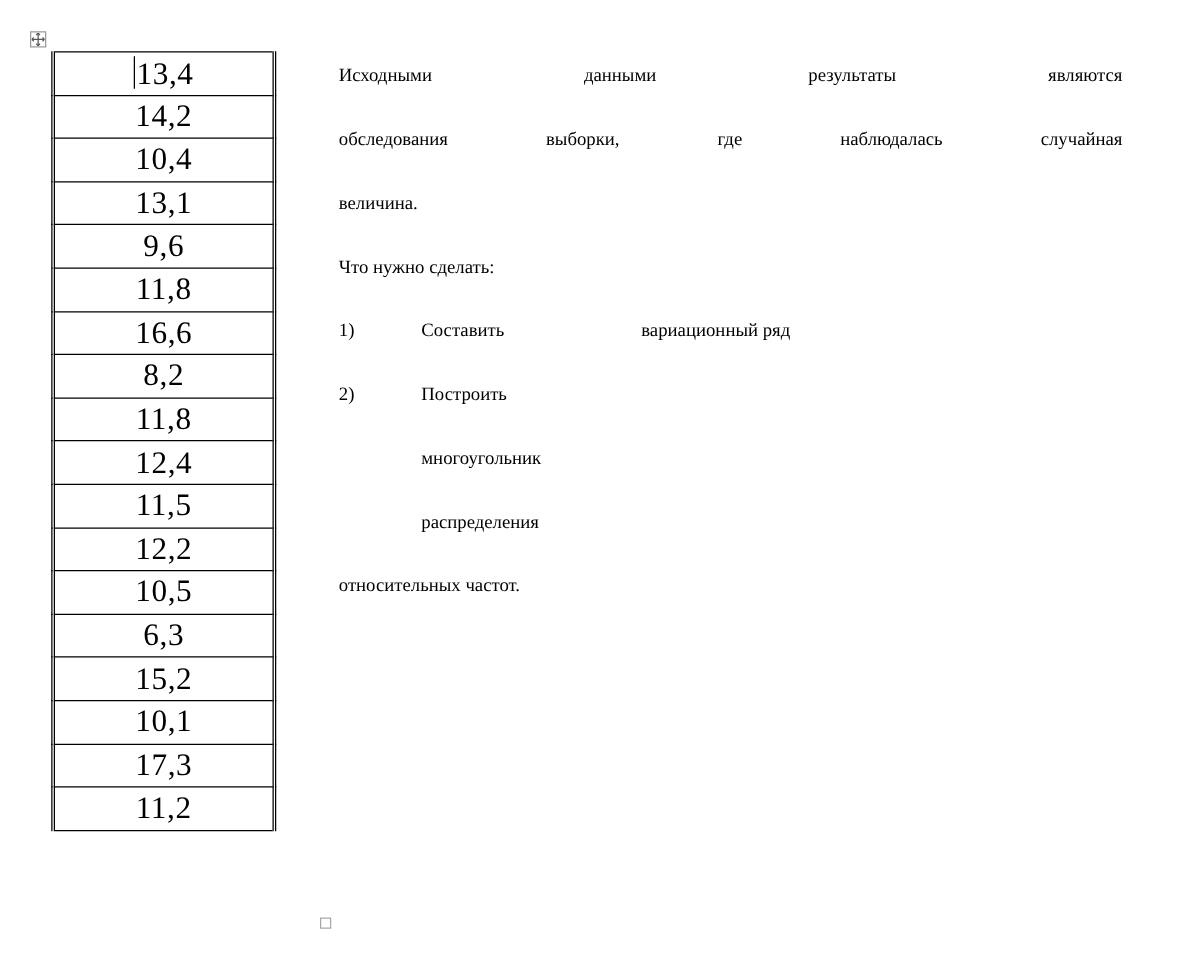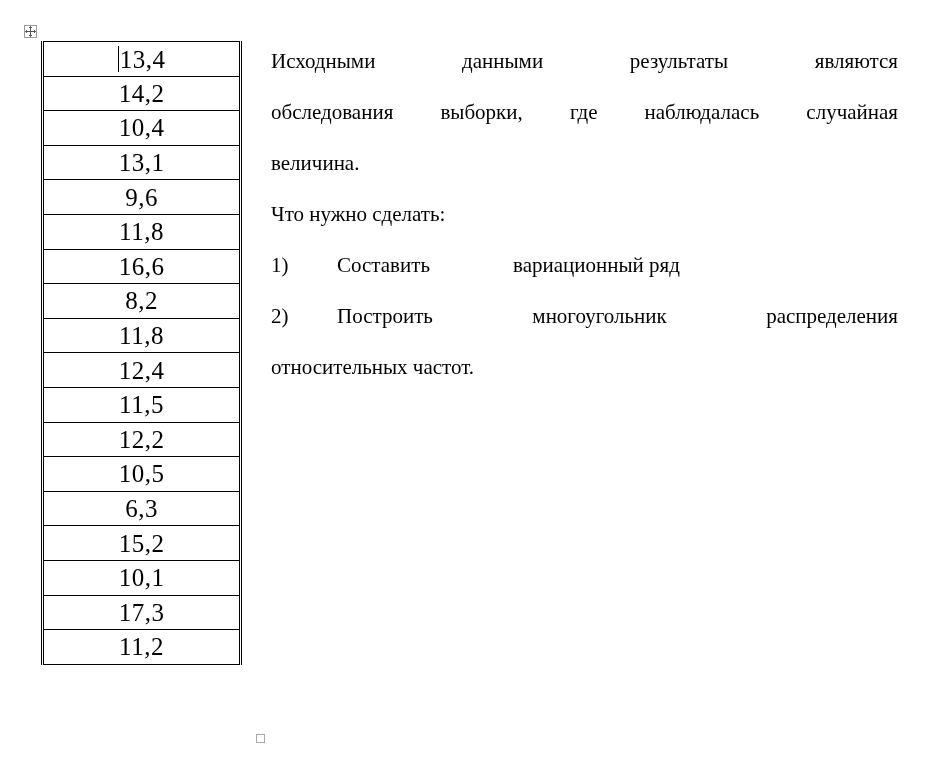--- a/index.html
+++ b/index.html
@@ -6,30 +6,30 @@
   body { width: 945px; height: 762px; position: relative; overflow: hidden;
          font-family: "Liberation Serif", "DejaVu Serif", serif; color: #000; }
 
   .move-handle { position: absolute; left: 24px; top: 25px; width: 13px; height: 13px;
                  border: 1px solid #9a9a9a; box-sizing: border-box; background: #fff; }
   .move-handle svg { position: absolute; left: 0; top: 0; }
 
   .resize-handle { position: absolute; left: 256px; top: 734px; width: 9px; height: 9px;
                    border: 1px solid #a8a8a8; box-sizing: border-box; background: #fff; }
 
-  .data-table { position: absolute; left: 41px; top: 41px; width: 201px;
+  .data-table { position: absolute; left: 41px; top: 41px; width: 180px;
                 border-collapse: collapse; table-layout: fixed;
                 border-left: 3px double #000; border-right: 3px double #000; border-radius: 13px; }
   .data-table td { height: 33.6px; border-top: 1px solid #000; border-bottom: 1px solid #000;
                    padding: 0; text-align: center; vertical-align: middle;
                    font-size: 25px; line-height: 25px; letter-spacing: 0.5px; }
   .cursor { display: inline-block; width: 1px; height: 26px; background: #000;
             vertical-align: -4px; margin-right: 1px; }
 
-  .text-block { position: absolute; left: 271px; top: 36px; width: 627px; font-size: 21px; }
+  .text-block { position: absolute; left: 271px; top: 36px; width: 627px; font-size: 15px; }
   .para { margin: 0; line-height: 51px; text-align: justify; }
   .para.last-line-justify { text-align-last: justify; }
   .list-item { display: flex; line-height: 51px; margin: 0; }
   .list-num { width: 66px; flex: none; }
   .list-text { flex: 1; text-align: justify; }
   .list-item.item1 .w1 { display:inline-block; width: 176px; }
 </style>
 </head>
 <body>
 
@@ -114,20 +114,20 @@
 
   <div class="list-item item1">
     <span class="list-num">1)</span>
     <span class="list-text">
       <span class="w1">Составить</span><span>вариационный ряд</span>
     </span>
   </div>
 
   <div class="list-item">
     <span class="list-num">2)</span>
-    <span class="list-text" style="display:flex; justify-content:space-between;">
+    <span class="list-text" style="display:flex; justify-content:space-between;flex-direction:column;">
       <span>Построить</span>
       <span>многоугольник</span>
       <span>распределения</span>
     </span>
   </div>
   <p class="para">относительных частот.</p>
 </div>
 
 </body></html>

